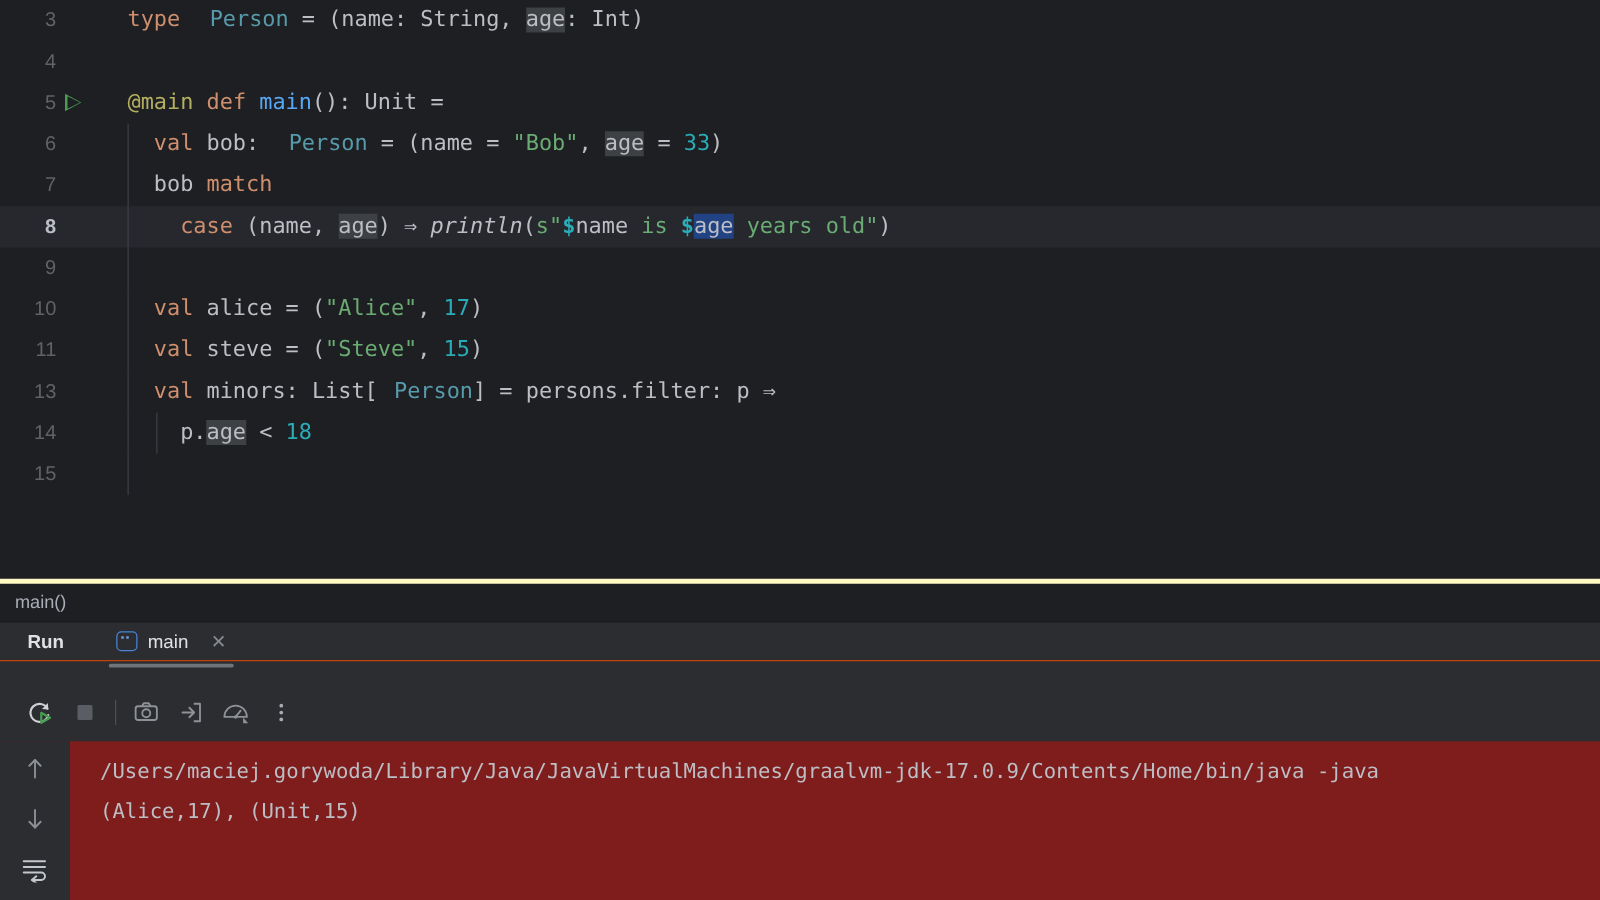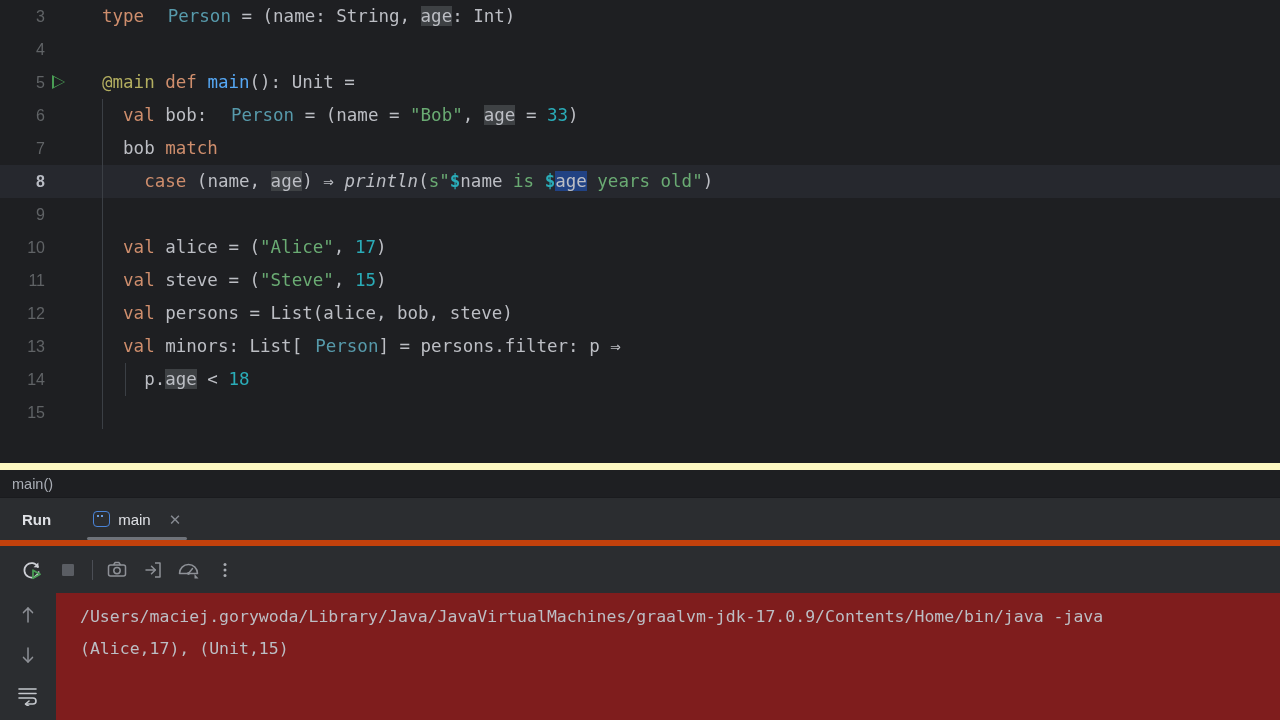--- a/index.html
+++ b/index.html
@@ -73,36 +73,36 @@
     margin-left: 1.6px; margin-top: 2px;
   }
 
   
   .bulb { position: absolute; left: 112px; top: 6px; width: 18px; height: 20px; }
 
   
   #breadcrumb {
     position: absolute; left: 0; top: 463px; width: 1280px; height: 35px;
     background: #1e1f22;
-    border-top: 7px solid #fef9c3;
+    border-top: 4px solid #fef9c3;
     border-bottom: 1px solid #1a1b1e;
     display: flex; align-items: center;
     padding-left: 12px;
   }
   #breadcrumb .bc-text { color: #a9adb5; font-size: 14.5px; }
 
   
   #runpanel {
     position: absolute; left: 0; top: 498px; width: 1280px; height: 222px;
     background: #2b2d30;
   }
   #run-header {
-    position: relative; height: 48px; width: 100%;
+    position: relative; height: 31px; width: 100%;
     display: flex; align-items: center;
-    border-bottom: 6px solid #c2410c;
+    border-bottom: 1px solid #c2410c;
   }
   #run-title {
     color: #dfe1e5; font-size: 15px; font-weight: bold;
     margin-left: 22px;
   }
   #run-tab {
     position: relative;
     display: flex; align-items: center; gap: 8px;
     margin-left: 36px; height: 48px;
     padding: 0 6px;
@@ -220,25 +220,20 @@
       <span class="indent-guide" style="left:102px"></span>
       <span class="code-text"><span class="t-plain">  </span><span class="t-kw">val</span><span class="t-plain"> alice = (</span><span class="t-str">"Alice"</span><span class="t-plain">, </span><span class="t-num">17</span><span class="t-plain">)</span></span>
     </div>
 
     <div class="code-line">
       <span class="gutter-num">11</span>
       <span class="indent-guide" style="left:102px"></span>
       <span class="code-text"><span class="t-plain">  </span><span class="t-kw">val</span><span class="t-plain"> steve = (</span><span class="t-str">"Steve"</span><span class="t-plain">, </span><span class="t-num">15</span><span class="t-plain">)</span></span>
     </div>
 
-    <div class="code-line">
-      <span class="gutter-num">12</span>
-      <span class="indent-guide" style="left:102px"></span>
-      <span class="code-text"><span class="t-plain">  </span><span class="t-kw">val</span><span class="t-plain"> persons = List(alice, bob, steve)</span></span>
-    </div>
 
     <div class="code-line">
       <span class="gutter-num">13</span>
       <span class="indent-guide" style="left:102px"></span>
       <span class="code-text"><span class="t-plain">  </span><span class="t-kw">val</span><span class="t-plain"> minors: List[</span><span class="t-type">Person</span><span class="t-plain">] = persons.filter: p ⇒</span></span>
     </div>
 
     <div class="code-line">
       <span class="gutter-num">14</span>
       <span class="indent-guide" style="left:102px"></span>

